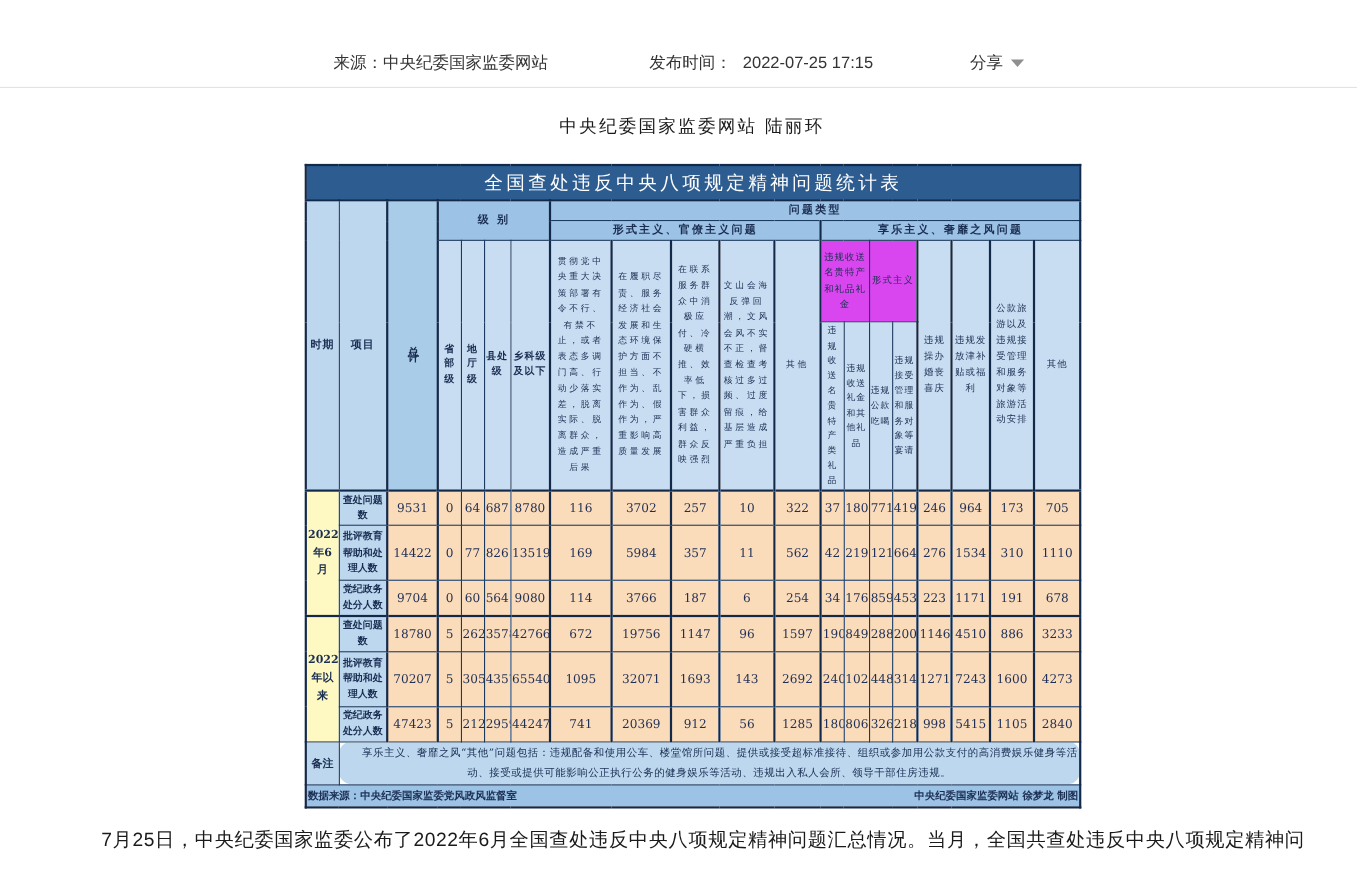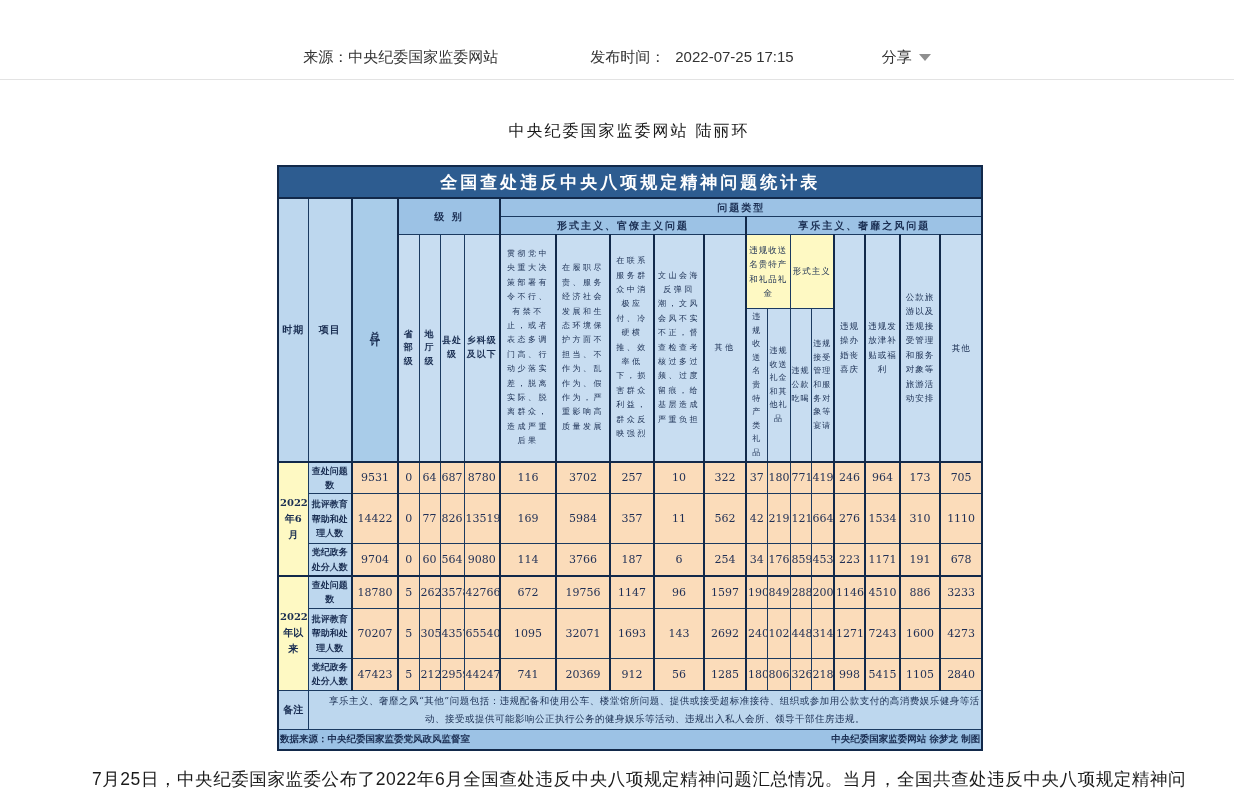--- a/index.html
+++ b/index.html
@@ -15,54 +15,54 @@
   .meta .m-src { margin-right:92px; }
   .meta .m-time .lbl { margin-right:10px; }
   .share { margin-left:88px; cursor:pointer; display:inline-flex; align-items:center; color:#333; }
   .caret { display:inline-block; width:0; height:0; margin-left:7px;
            border-left:6px solid transparent; border-right:6px solid transparent;
            border-top:7px solid #8f8f8f; }
   .divider { margin-top:12px; border-top:1px solid #e3e3e3; height:0; }
 
   
   .content { width:704px; margin-left:277px; }
-  .byline { margin-top:41px; text-align:center; font-family:"DejaVu Serif", serif;
+  .byline { margin-top:25px; text-align:center; font-family:"DejaVu Serif", serif;
             font-size:16px; color:#1a1a1a; letter-spacing:2px; }
 
   
   table.stats { margin-top:23px; border-collapse:collapse; table-layout:fixed; width:704px;
                 font-family:"DejaVu Serif", serif; color:#1a2e52; }
   table.stats td { border:1px solid #1b3a60; text-align:center; vertical-align:middle;
                    padding:1px; overflow:hidden; }
   table.stats { border:2px solid #12294a; }
-  .tbl-title { background:#2d5c90; color:#ffffff; font-weight:bold; font-size:17px;
+  .tbl-title { background:#2d5c90; color:#ffffff; font-weight:normal; font-size:17px;
                letter-spacing:3px; height:32px; border-bottom:2px solid #12294a !important; }
   .h { font-size:9px; line-height:1.5; letter-spacing:1px; }
   .band { background:#9cc2e5; font-weight:bold; font-size:10px; letter-spacing:2px; }
   .lt   { background:#bdd7ee; font-weight:bold; font-size:10px; }
   .md   { background:#a9cce9; font-weight:bold; font-size:10px; }
   .lvl  { background:#c8ddf1; font-weight:bold; }
   .xs   { background:#c8ddf1; font-size:8px; letter-spacing:2.5px; line-height:1.8;
           padding:2px 3px; font-weight:normal; }
-  .grp  { background:#fef9c3; font-size:8.5px; line-height:1.7; padding:2px; }
+  .grp  { background:#d946ef; font-size:8.5px; line-height:1.7; padding:2px; }
   .sub  { background:#c8ddf1; font-size:8px; line-height:1.7; padding:2px 1px; }
   .sng  { background:#c8ddf1; font-size:8.5px; line-height:1.7; padding:2px; }
   .vcell { writing-mode:vertical-rl; letter-spacing:5px; display:inline-block; }
   .r-h1 td, .r-h2 td { height:17px; }
   .r-h3 .grp { height:74px; }
   .r-h4 .sub { height:82px; }
   .num { background:#fbdcba; font-size:11px; color:#1f2f55; }
   .c-period { background:#fef9c3; font-weight:bold; font-size:10px; line-height:1.6; padding:2px 4px; }
   .c-label  { background:#bdd7ee; font-weight:bold; font-size:9px; line-height:1.6; padding:2px; }
   .dr1 { height:25px; } .dr2 { height:50px; } .dr3 { height:31px; }
   .bl { border-left:2px solid #12294a !important; }
   .gt { border-top:2px solid #12294a !important; }
   .note-label { background:#bdd7ee; font-weight:bold; font-size:10px; }
   .note { background:#bdd7ee; font-size:9.5px; line-height:1.9; text-align:left;
-          padding:4px 8px; text-indent:2em; letter-spacing:0.5px; }
+          padding:4px 8px; text-indent:2em; letter-spacing:0.5px;border-radius:12px; }
   .r-note td { border-top:2px solid #12294a; height:36px; }
   .src { background:#9cc2e5; font-weight:bold; font-size:9.5px; height:21px; padding:2px 6px; }
   .src-flex { display:flex; justify-content:space-between; align-items:center; }
 
   
   .body-text { margin-top:6px; padding:0 48px 0 57px; font-size:17.5px; color:#1a1a1a;
                line-height:2.55; text-align:justify; text-indent:2em; letter-spacing:0.5px; }
 </style>
 </head>
 <body>

